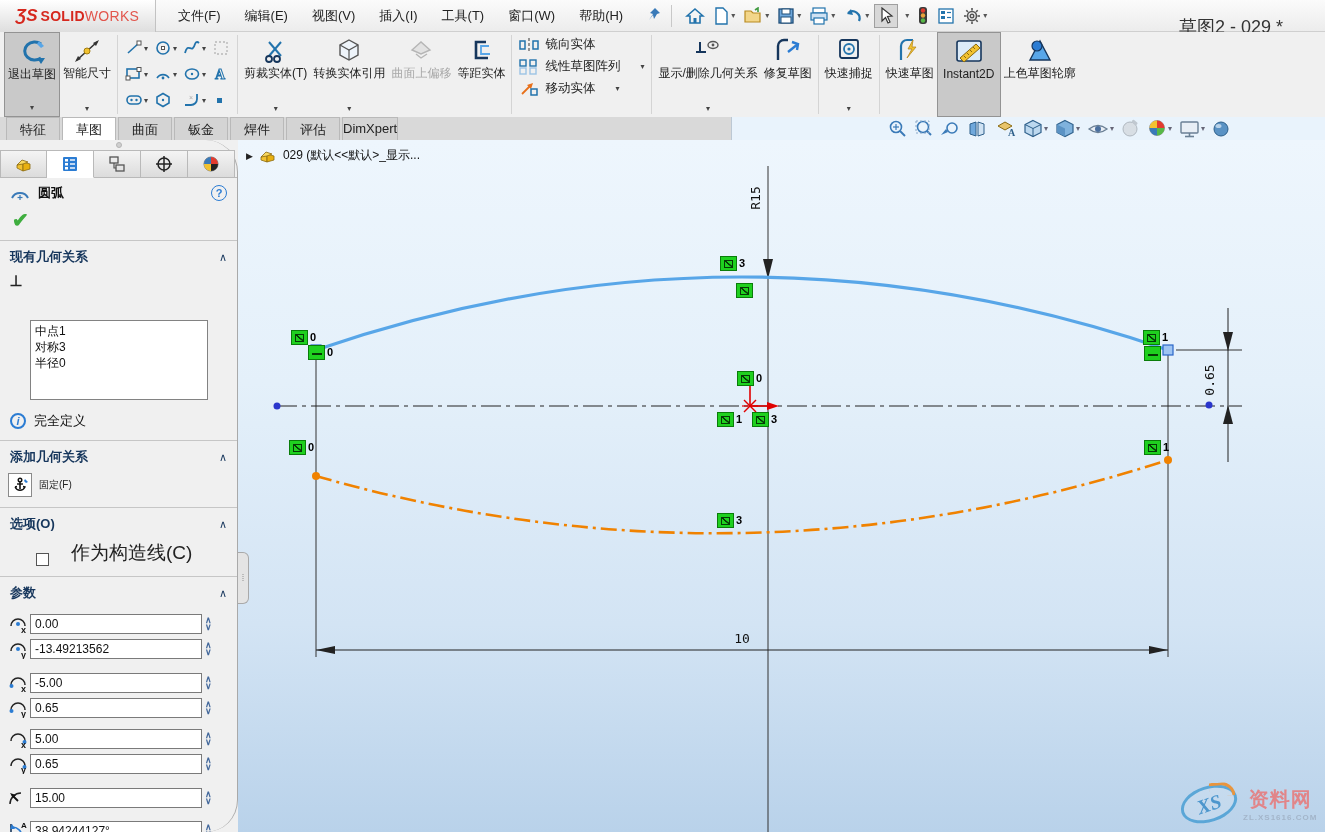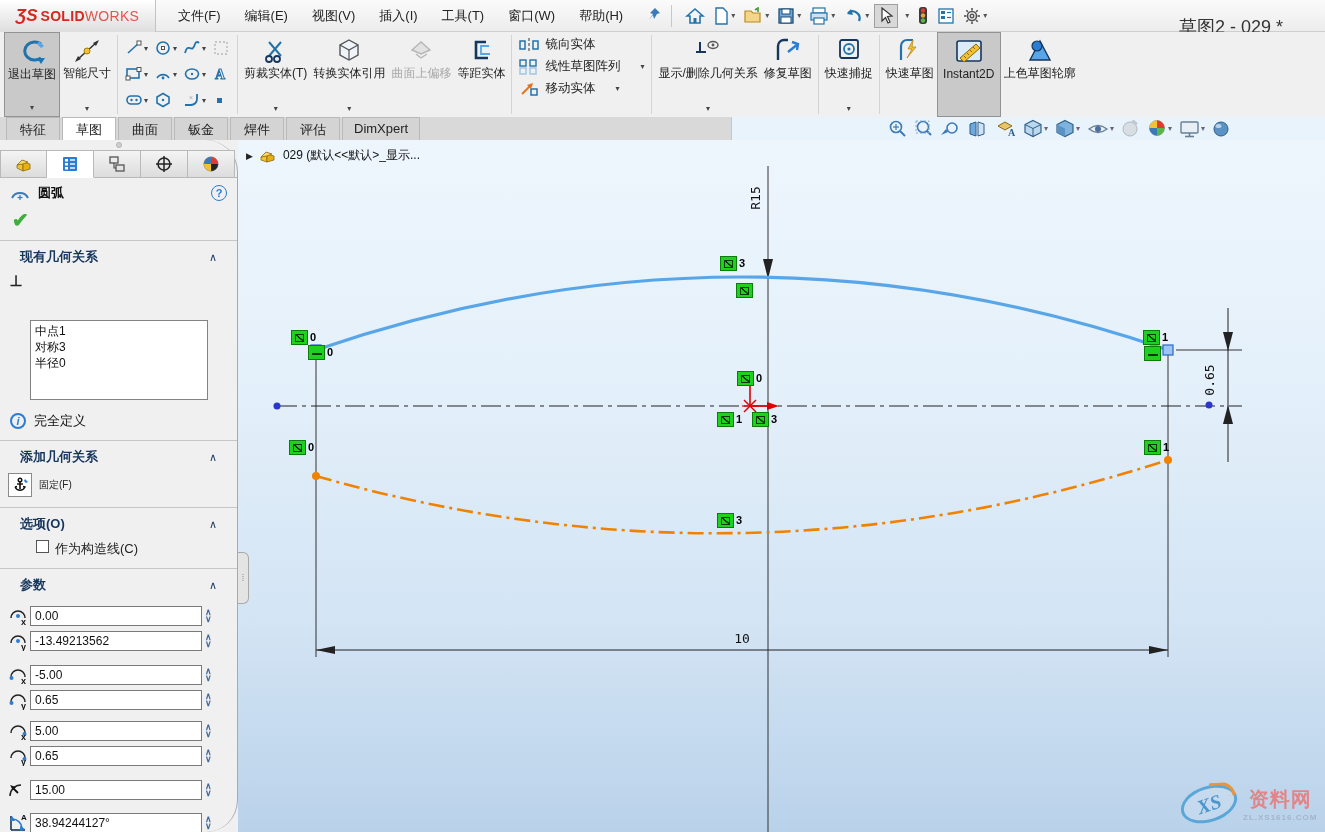--- a/index.html
+++ b/index.html
@@ -33,52 +33,52 @@
   .sgrid { display:grid; grid-template-columns:repeat(4,auto); grid-template-rows:repeat(3,26px); align-items:center; padding:3px 2px; column-gap:2px;}
   .scell { display:flex; align-items:center; gap:1px; padding:1px 2px;}
   .scell .caret{ font-size:8px; color:#444;}
   .rlist { display:flex; flex-direction:column; justify-content:flex-start; padding:4px 4px; gap:5px;}
   .rrow { display:flex; align-items:center; gap:6px; font-size:12.5px; }
   .rrow .caret { font-size:8px; color:#444; margin-left:14px;}
 
   
   .tabbar { position:absolute; left:0; top:117px; width:1325px; height:23px; background:#d9d9d9; border-top:1px solid #cquiet; }
   .tabs { display:flex; height:23px; padding-left:6px; }
-  .tab { min-width:54px; padding:3px 11px 0; text-align:center; font-size:13px; color:#222; background:#d4d4d4; border:1px solid #b9b9b9; border-bottom:none; margin-right:2px; }
+  .tab { min-width:54px; padding:3px 0 0; text-align:center; font-size:13px; color:#222; background:#d4d4d4; border:1px solid #b9b9b9; border-bottom:none; margin-right:2px; }
   .tab.active { background:#ffffff; font-weight:normal; }
   .tabbar-right { position:absolute; left:731px; top:0; width:594px; height:23px; background:#e9f3fc; border-left:1px solid #bcc8d4; }
   .headsup { position:absolute; left:155px; top:1px; display:flex; align-items:center; gap:5px; }
   .hbtn { display:flex; align-items:center; padding:1px; }
   .hcaret { font-size:8px; color:#667; margin-left:1px; }
 
   
   .panel { position:absolute; left:0; top:140px; width:238px; height:692px; background:#f0f0f0; border-right:1px solid #a9a9a9;border-radius:32px; }
   .pgrip { height:10px; display:flex; justify-content:center; align-items:center; }
   .pgrip i { width:6px; height:6px; border-radius:50%; background:#cfcfcf; border:1px solid #b5b5b5;}
   .ptabs { display:flex; height:28px; border-bottom:1px solid #b9b9b9; }
   .ptab { width:47px; height:28px; background:linear-gradient(#f4f4f4,#dcdcdc); border:1px solid #b9b9b9; border-left:none; display:flex; align-items:center; justify-content:center; }
   .ptab:first-child{ border-left:1px solid #b9b9b9;}
   .ptab.active { background:#ffffff; border-bottom:1px solid #ffffff; }
   .ptitle { display:flex; align-items:center; gap:8px; padding:6px 10px 2px; }
   .ptitle .tname { font-weight:bold; font-size:13px; color:#111; }
   .phelp { margin-left:auto; width:16px; height:16px; border:1.5px solid #2b7cd3; border-radius:50%; color:#2b7cd3; font-size:11px; font-weight:bold; display:flex; align-items:center; justify-content:center; }
   .pok { padding:4px 12px 6px; }
   .pok .chk { color:#3fae3f; font-size:20px; font-weight:bold; }
   .pdiv { height:1px; background:#c6c6c6; margin:2px 0; }
-  .psec { display:flex; align-items:center; padding:5px 20px 4px; }
+  .psec { display:flex; align-items:center; padding:5px 10px 4px; }
   .psec .slabel { font-weight:bold; font-size:13px; color:#16365c; }
   .psec .scaret { margin-left:auto; color:#16365c; font-size:11px; }
   .prelrow { display:flex; padding:2px 6px 6px; gap:4px; }
   .relicon { width:20px; font-size:15px; font-weight:bold; color:#222; text-align:center; }
   .listbox { width:178px; height:80px; background:#fff; border:1px solid #828282; padding:2px 4px; font-size:12px; line-height:16px; color:#111; overflow:hidden;margin-top:48px;}
   .pstatus { display:flex; align-items:center; gap:8px; padding:6px 10px 8px; font-size:13px; color:#111;}
   .infoi { width:16px; height:16px; border-radius:50%; border:2px solid #2b7cd3; color:#2b7cd3; font-size:11px; font-weight:bold; font-style:italic; display:flex; align-items:center; justify-content:center;}
   .fixrow { display:flex; align-items:center; gap:7px; padding:3px 8px 8px; font-size:10px; }
   .fixico { width:24px; height:24px; background:#fff; border:1px solid #8a8a8a; display:flex; align-items:center; justify-content:center; }
-  .chkrow { display:flex; align-items:flex-start; gap:6px; padding:3px 10px 8px 36px; font-size:13px;}
+  .chkrow { display:flex; align-items:flex-end; gap:22px; padding:3px 10px 8px 36px; font-size:19px;}
   .cbox { width:13px; height:13px; background:#fff; border:1px solid #555; }
   .prow { display:flex; align-items:center; margin-left:6px; }
   .prow .pic { width:24px; display:flex; justify-content:center; }
   .pinput { width:172px; height:20px; border:1px solid #7a7a7a; background:#fff; font-size:12px; font-family:"Liberation Sans",sans-serif; padding:0 4px; color:#111;}
   .spin { display:flex; flex-direction:column; margin-left:3px; line-height:7px; color:#44699c; font-size:9px; font-weight:bold;}
   .m8{margin-top:8px}.m5{margin-top:5px}.m14{margin-top:14px}.m11{margin-top:11px}.m13{margin-top:13px}
 
   
   .graphics { position:absolute; left:238px; top:140px; width:1087px; height:692px;
     background:linear-gradient(180deg,#eef6fd 0%,#e4f0fa 35%,#d3e4f4 70%,#b9d2ea 100%); overflow:hidden;}

